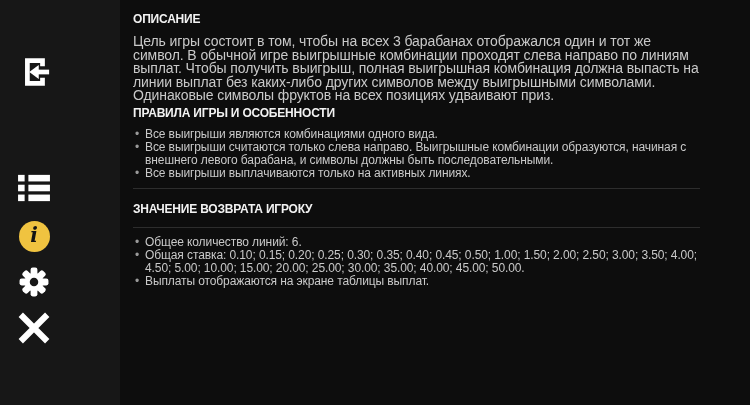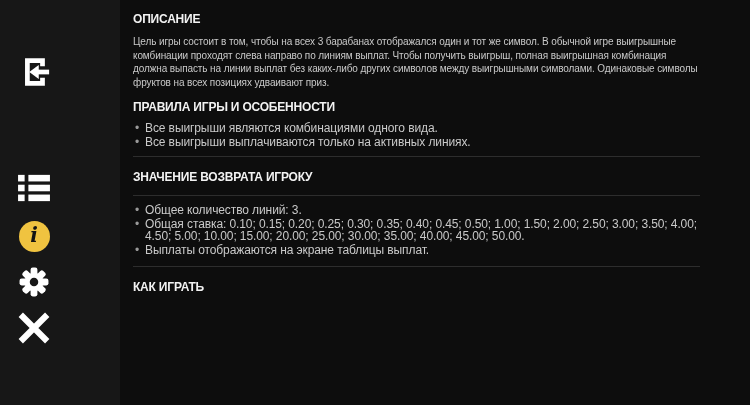--- a/index.html
+++ b/index.html
@@ -43,26 +43,26 @@
   .main{
     flex:1;height:291px;overflow:hidden;
     padding:6px 50px 0 13px;box-sizing:border-box;
     color:#c9c9c9;
   }
   h2{
     margin:0;color:#f2f2f2;font-size:12px;font-weight:bold;
     letter-spacing:-0.2px;line-height:14px;
   }
   .h-desc{margin-top:6px;}
-  .h-rules{margin-top:11px;}
+  .h-rules{margin-top:3px;}
   .h-rtp{margin-top:13px;}
   .h-settings{margin-top:15px;}
   .h-how{margin-top:13px;}
   p.body{
-    margin:9px 0 0 0;font-size:10px;line-height:13.5px;
+    margin:9px 0 0 0;font-size:14px;line-height:13.5px;
     letter-spacing:-0.1px;color:#c9c9c9;
   }
   ul.bullets{
     margin:8px 0 0 0;padding:0;list-style:none;
   }
   ul.bullets li{
     position:relative;padding-left:12px;
     font-size:12px;line-height:12.5px;letter-spacing:-0.1px;
     color:#c9c9c9;margin-bottom:1px;
   }
@@ -148,31 +148,32 @@
   </div>
 
   <div class="main">
 
     <h2 class="h-desc">ОПИСАНИЕ</h2>
     <p class="body">Цель игры состоит в том, чтобы на всех 3 барабанах отображался один и тот же символ. В обычной игре выигрышные комбинации проходят слева направо по линиям выплат. Чтобы получить выигрыш, полная выигрышная комбинация должна выпасть на линии выплат без каких-либо других символов между выигрышными символами. Одинаковые символы фруктов на всех позициях удваивают приз.</p>
 
     <h2 class="h-rules">ПРАВИЛА ИГРЫ И ОСОБЕННОСТИ</h2>
     <ul class="bullets">
       <li>Все выигрыши являются комбинациями одного вида.</li>
+      <li>Все выигрыши считаются только слева направо. Выигрышные комбинации образуются, начиная с внешнего левого барабана, и символы должны быть последовательными.</li>
       <li>Все выигрыши выплачиваются только на активных линиях.</li>
     </ul>
 
     <hr class="divider d1">
 
     <h2 class="h-rtp">ЗНАЧЕНИЕ ВОЗВРАТА ИГРОКУ</h2>
 
     <hr class="divider d2">
 
     <ul class="bullets">
-      <li>Общее количество линий: 3.</li>
+      <li>Общее количество линий: 6.</li>
       <li>Общая ставка: 0.10; 0.15; 0.20; 0.25; 0.30; 0.35; 0.40; 0.45; 0.50; 1.00; 1.50; 2.00; 2.50; 3.00; 3.50; 4.00; 4.50; 5.00; 10.00; 15.00; 20.00; 25.00; 30.00; 35.00; 40.00; 45.00; 50.00.</li>
       <li>Выплаты отображаются на экране таблицы выплат.</li>
     </ul>
 
     <hr class="divider d3">
 
     <h2 class="h-how">КАК ИГРАТЬ</h2>
 
     <hr class="divider d4">
 

